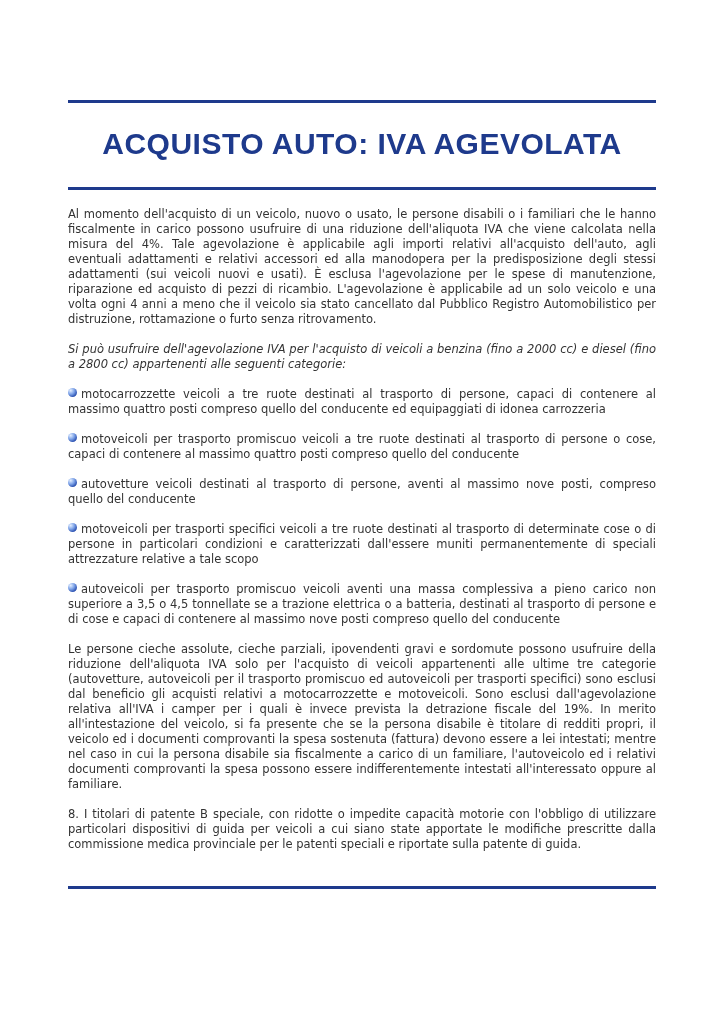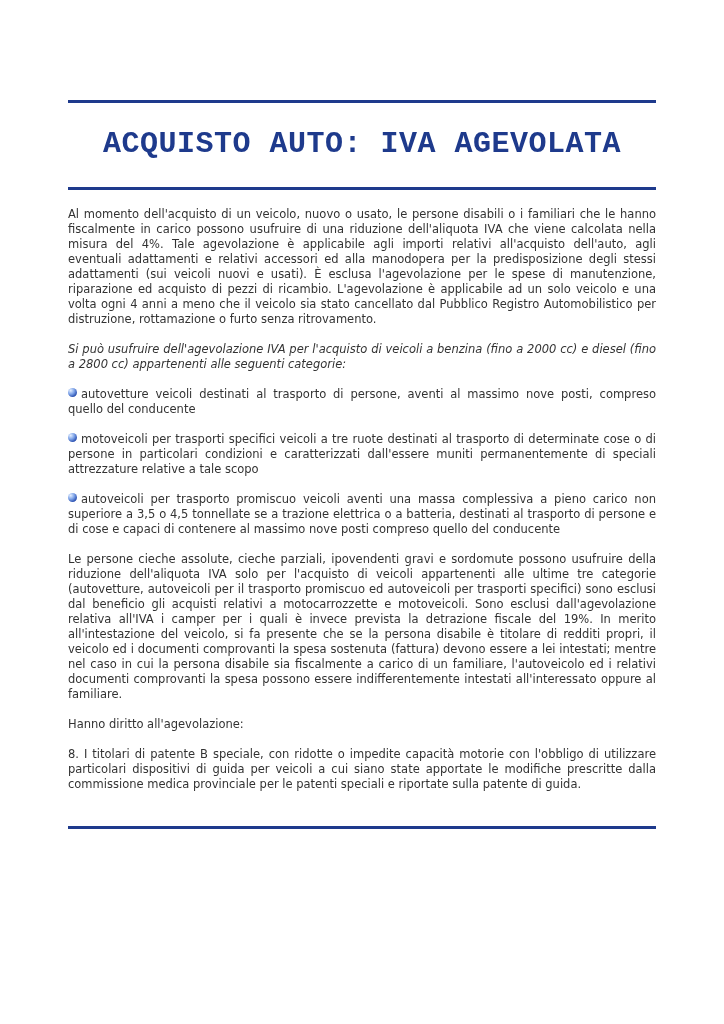--- a/index.html
+++ b/index.html
@@ -30,21 +30,21 @@
   .rule.bottom {
     margin-top: 34px;
   }
   h1.title {
     margin: 24px 0 26px 0;
     text-align: center;
     font-size: 30px;
     font-weight: bold;
     letter-spacing: 0.5px;
     color: #1E3A8C;
-    font-family: Liberation Mono, monospace;
+    font-family: Liberation Sans, sans-serif;
   }
   .body-text {
     margin-top: 17px;
   }
   p.para {
     margin: 12px 0 15px 0;
     font-size: 11.5px;
     line-height: 15px;
     text-align: justify;
     color: #333333;
@@ -74,32 +74,33 @@
   <h1 class="title">ACQUISTO AUTO: IVA AGEVOLATA</h1>
 
   <hr class="rule">
 
   <div class="body-text">
 
     <p class="para">Al momento dell'acquisto di un veicolo, nuovo o usato, le persone disabili o i familiari che le hanno fiscalmente in carico possono usufruire di una riduzione dell'aliquota IVA che viene calcolata nella misura del 4%. Tale agevolazione è applicabile agli importi relativi all'acquisto dell'auto, agli eventuali adattamenti e relativi accessori ed alla manodopera per la predisposizione degli stessi adattamenti (sui veicoli nuovi e usati). È esclusa l'agevolazione per le spese di manutenzione, riparazione ed acquisto di pezzi di ricambio. L'agevolazione è applicabile ad un solo veicolo e una volta ogni 4 anni a meno che il veicolo sia stato cancellato dal Pubblico Registro Automobilistico per distruzione, rottamazione o furto senza ritrovamento.</p>
 
     <p class="para lead">Si può usufruire dell'agevolazione IVA per l'acquisto di veicoli a benzina (fino a 2000 cc) e diesel (fino a 2800 cc) appartenenti alle seguenti categorie:</p>
 
+    <p class="para"><span class="ball"></span><span>motocarrozzette veicoli a tre ruote destinati al trasporto di persone, capaci di contenere al massimo quattro posti compreso quello del conducente ed equipaggiati di idonea carrozzeria</span></p>
 
+    <p class="para"><span class="ball"></span><span>motoveicoli per trasporto promiscuo veicoli a tre ruote destinati al trasporto di persone o cose, capaci di contenere al massimo quattro posti compreso quello del conducente</span></p>
 
     <p class="para"><span class="ball"></span><span>autovetture veicoli destinati al trasporto di persone, aventi al massimo nove posti, compreso quello del conducente</span></p>
 
     <p class="para"><span class="ball"></span><span>motoveicoli per trasporti specifici veicoli a tre ruote destinati al trasporto di determinate cose o di persone in particolari condizioni e caratterizzati dall'essere muniti permanentemente di speciali attrezzature relative a tale scopo</span></p>
 
     <p class="para"><span class="ball"></span><span>autoveicoli per trasporto promiscuo veicoli aventi una massa complessiva a pieno carico non superiore a 3,5 o 4,5 tonnellate se a trazione elettrica o a batteria, destinati al trasporto di persone e di cose e capaci di contenere al massimo nove posti compreso quello del conducente</span></p>
 
 
     <p class="para">Le persone cieche assolute, cieche parziali, ipovendenti gravi e sordomute possono usufruire della riduzione dell'aliquota IVA solo per l'acquisto di veicoli appartenenti alle ultime tre categorie (autovetture, autoveicoli per il trasporto promiscuo ed autoveicoli per trasporti specifici) sono esclusi dal beneficio gli acquisti relativi a motocarrozzette e motoveicoli. Sono esclusi dall'agevolazione relativa all'IVA i camper per i quali è invece prevista la detrazione fiscale del 19%. In merito all'intestazione del veicolo, si fa presente che se la persona disabile è titolare di redditi propri, il veicolo ed i documenti comprovanti la spesa sostenuta (fattura) devono essere a lei intestati; mentre nel caso in cui la persona disabile sia fiscalmente a carico di un familiare, l'autoveicolo ed i relativi documenti comprovanti la spesa possono essere indifferentemente intestati all'interessato oppure al familiare.</p>
 
-    <p class="para">Hanno diritto all'agevolazione:</p>
 
     <p class="para">8. I titolari di patente B speciale, con ridotte o impedite capacità motorie con l'obbligo di utilizzare particolari dispositivi di guida per veicoli a cui siano state apportate le modifiche prescritte dalla commissione medica provinciale per le patenti speciali e riportate sulla patente di guida.</p>
 
   </div>
 
   <hr class="rule bottom">
 
 </div>
 
 </body></html>

